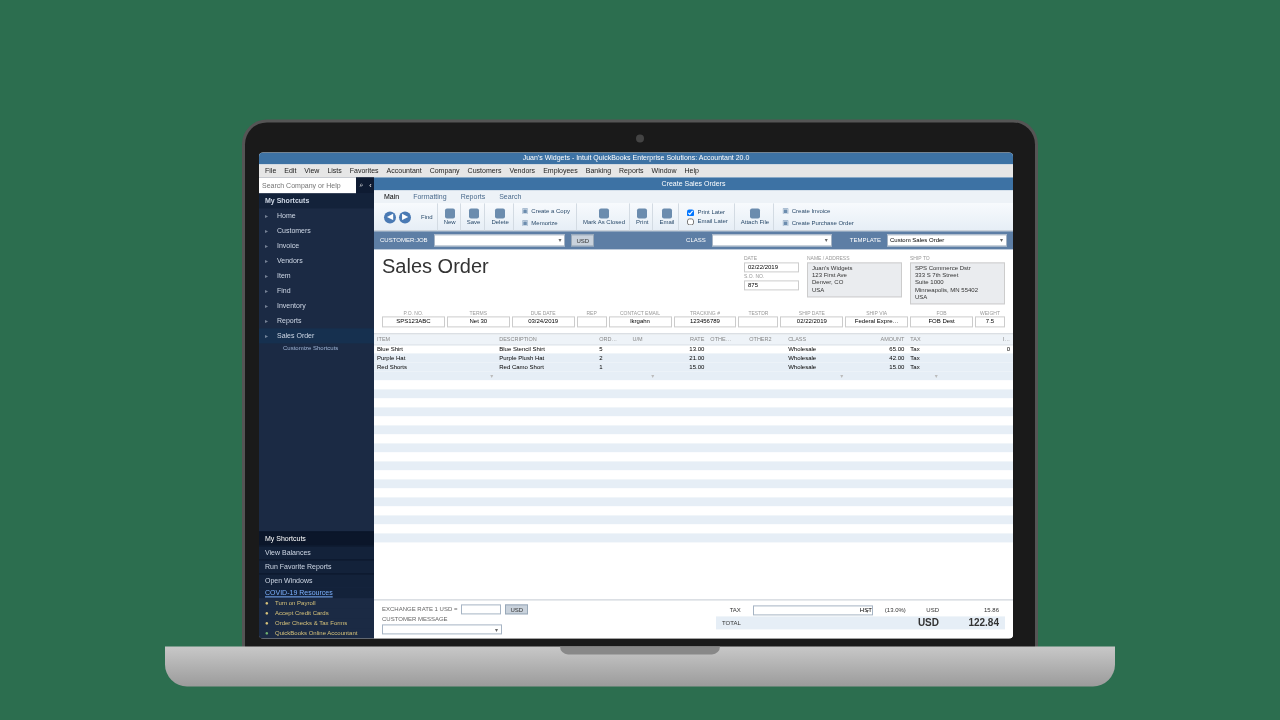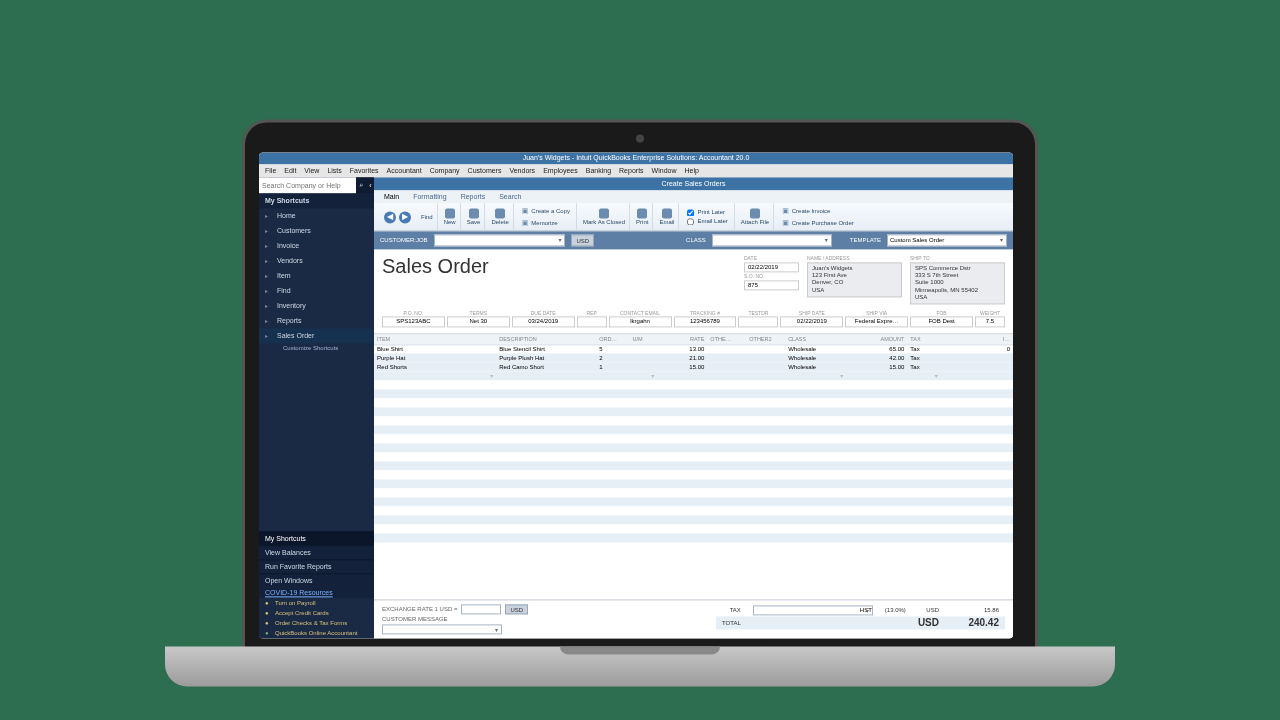--- a/index.html
+++ b/index.html
@@ -476,21 +476,21 @@
                     </td>
                 <td>(13.0%)</td>
                 <td>USD</td>
                 <td class="r" style="width:60px;">15.86</td>
               </tr>
               <tr>
                 <td>TOTAL</td>
                     <td></td>
                     <td></td>
                 <td class="big">USD</td>
-                <td class="r big">240.42</td>
+                <td class="r big">122.84</td>
               </tr>
             </tbody>
               </table>
           </div>
         </div>
 
       </div>
     </div>
   </div>
   <div class="lap-base">

